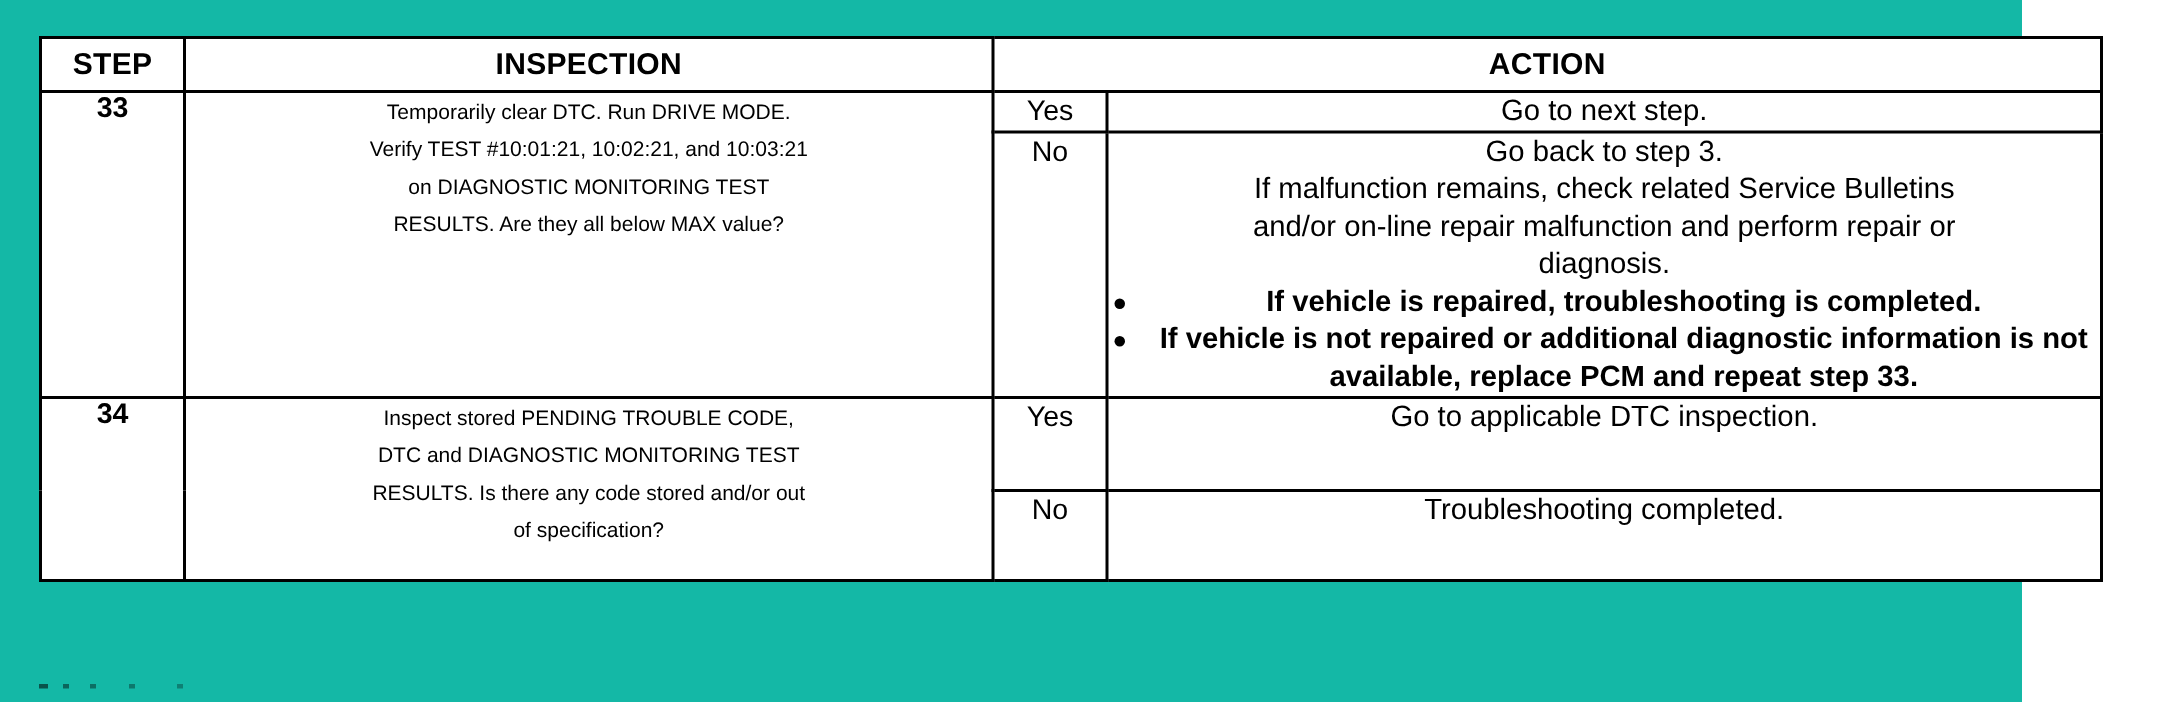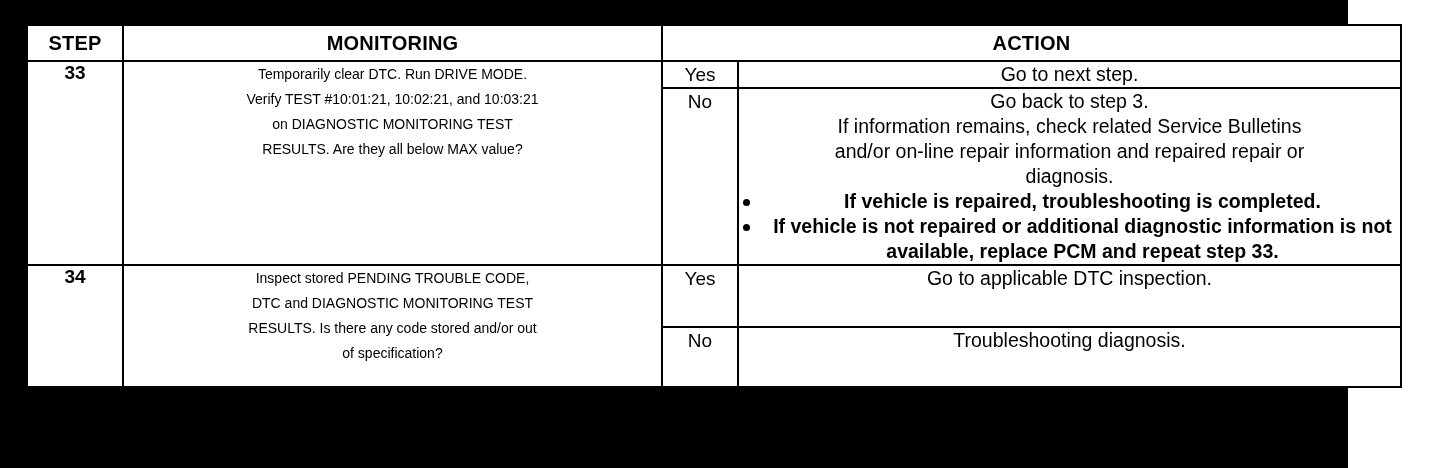--- a/index.html
+++ b/index.html
@@ -12,21 +12,21 @@
     height: 468px;
     font-family: "Liberation Sans", sans-serif;
     color: #000000;
     overflow: hidden;
   }
 
   #sheet {
     position: relative;
     width: 1348px;
     height: 468px;
-    background: #000000;
+    background: #14b8a6;
   }
 
   
   table.flow {
     position: absolute;
     left: 26px;
     top: 24px;
     width: 1374px;
     border-collapse: collapse;
     table-layout: fixed;
@@ -146,21 +146,21 @@
     <colgroup>
       <col class="c-step">
       <col class="c-insp">
       <col class="c-yn">
       <col class="c-action">
     </colgroup>
 
     <thead>
       <tr class="head">
         <th class="h-step">STEP</th>
-        <th class="h-insp">MONITORING</th>
+        <th class="h-insp">INSPECTION</th>
         <th class="h-action" colspan="2">ACTION</th>
       </tr>
     </thead>
 
     <tbody>
 
       <tr>
         <td class="step-num" rowspan="2">33</td>
 
         <td class="insp" rowspan="2">
@@ -175,22 +175,22 @@
         <td class="action">
           <span class="line">Go to next step.</span>
         </td>
       </tr>
 
       <tr>
         <td class="yn">No</td>
 
         <td class="action">
           <span class="line">Go back to step 3.</span>
-          <span class="line">If information remains, check related Service Bulletins</span>
-          <span class="line">and/or on-line repair information and repaired repair or</span>
+          <span class="line">If malfunction remains, check related Service Bulletins</span>
+          <span class="line">and/or on-line repair malfunction and perform repair or</span>
           <span class="line">diagnosis.</span>
 
           <ul class="bullets">
             <li>
               <span class="dot"></span>
               <span>If vehicle is repaired, troubleshooting is completed.</span>
             </li>
             <li>
               <span class="dot"></span>
               <span>If vehicle is not repaired or additional diagnostic information is not available, replace PCM and repeat step 33.</span>
@@ -213,21 +213,21 @@
 
         <td class="action">
           <span class="line">Go to applicable DTC inspection.</span>
         </td>
       </tr>
 
       <tr>
         <td class="yn" style="height:58px;">No</td>
 
         <td class="action">
-          <span class="line">Troubleshooting diagnosis.</span>
+          <span class="line">Troubleshooting completed.</span>
         </td>
       </tr>
     </tbody>
   </table>
 
   <div class="speckle"></div>
 
 </div>
 
 </body></html>

